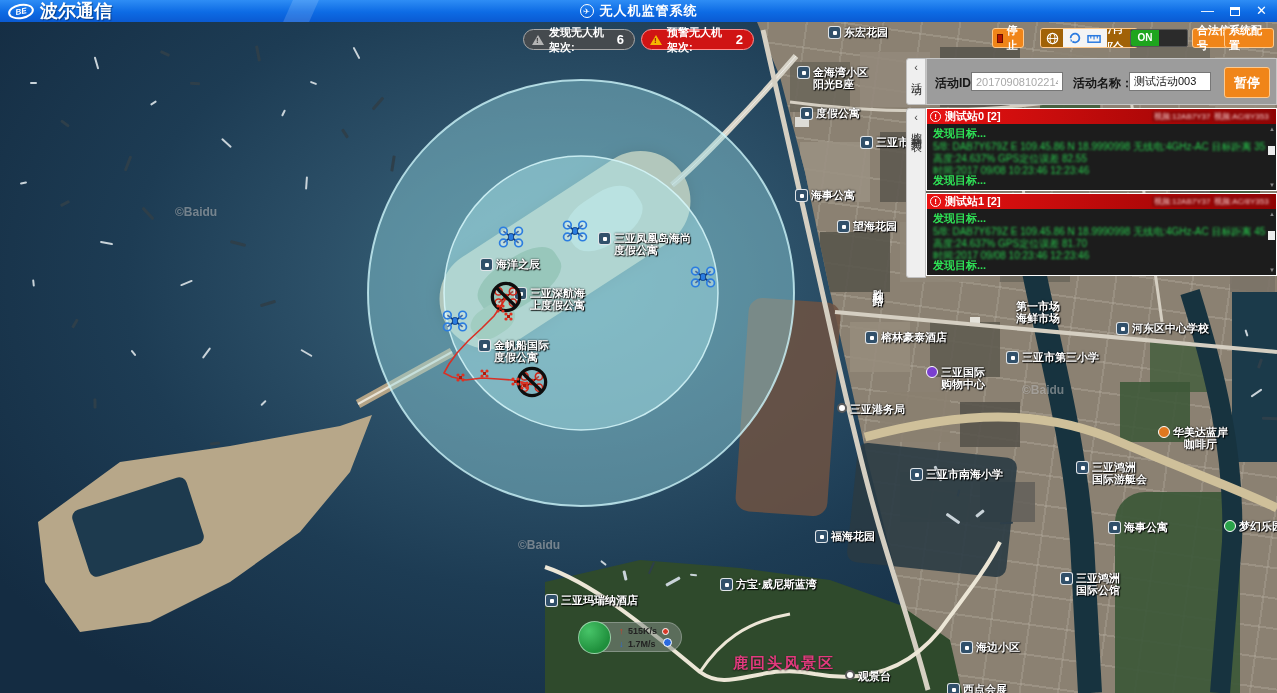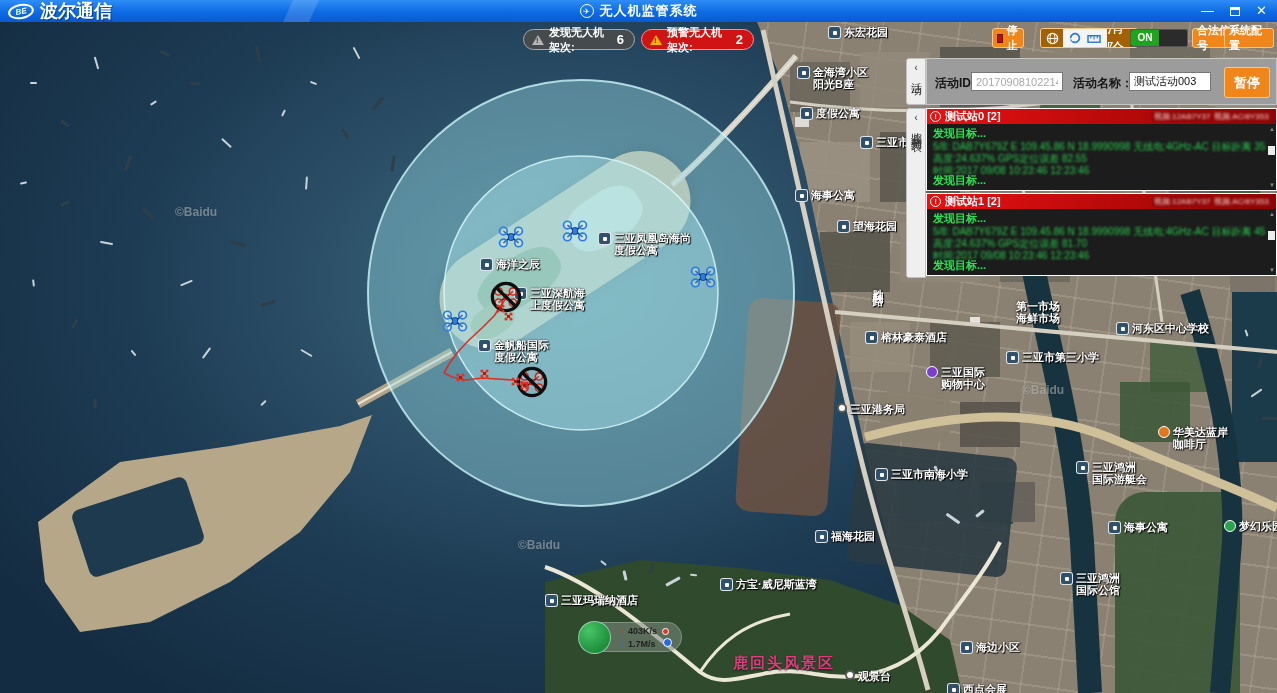--- a/index.html
+++ b/index.html
@@ -447,25 +447,25 @@
         <span class="txt">三亚市第三小学</span>
       </div>
       <div class="mlabel" style="left: 926px; top: 344px;">
         <span class="ic ic-purple"></span>
         <span class="txt">三亚国际<br>购物中心</span>
       </div>
       <div class="mlabel" style="left: 837px; top: 381px;">
         <span class="ic ic-dot"></span>
         <span class="txt">三亚港务局</span>
       </div>
-      <div class="mlabel" style="left: 1158px; top: 404px;">
+      <div class="mlabel" style="left: 1158px; top: 404px; text-align: center;">
         <span class="ic ic-orange"></span>
         <span class="txt">华美达蓝岸<br>咖啡厅</span>
       </div>
-      <div class="mlabel" style="left: 875px; top: 446px;">
+      <div class="mlabel" style="left: 910px; top: 446px;">
         <span class="ic ic-b"></span>
         <span class="txt">三亚市南海小学</span>
       </div>
       <div class="mlabel" style="left: 1076px; top: 439px;">
         <span class="ic ic-b"></span>
         <span class="txt">三亚鸿洲<br>国际游艇会</span>
       </div>
       <div class="mlabel" style="left: 1108px; top: 499px;">
         <span class="ic ic-b"></span>
         <span class="txt">海事公寓</span>
@@ -635,18 +635,18 @@
           <span class="sb-thumb"></span>
           <span class="sb-ar" style="bottom: 2px;">▼</span>
         </div>
       </div>
     </div>
 </div>
 
 <div id="speed">
   <div class="ball"></div>
   <div class="rows">
-    <div class="up"><span class="ar">↑</span><span>403K/s</span></div>
+    <div class="up"><span class="ar">↑</span><span>515K/s</span></div>
     <div class="dn"><span class="ar">↓</span><span>1.7M/s</span></div>
   </div>
   <span class="mini mini-r"></span>
   <span class="mini mini-b"></span>
 </div>
 
 </body></html>

